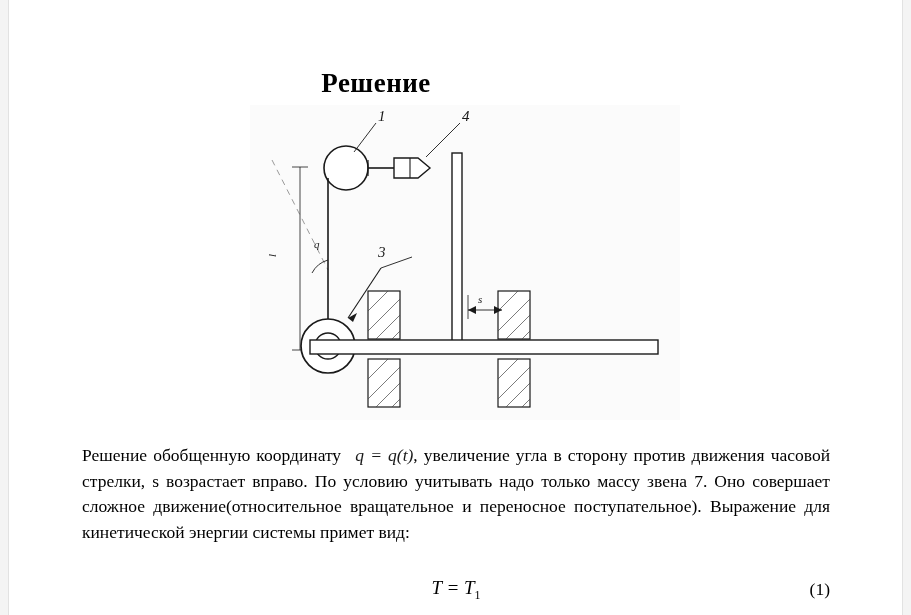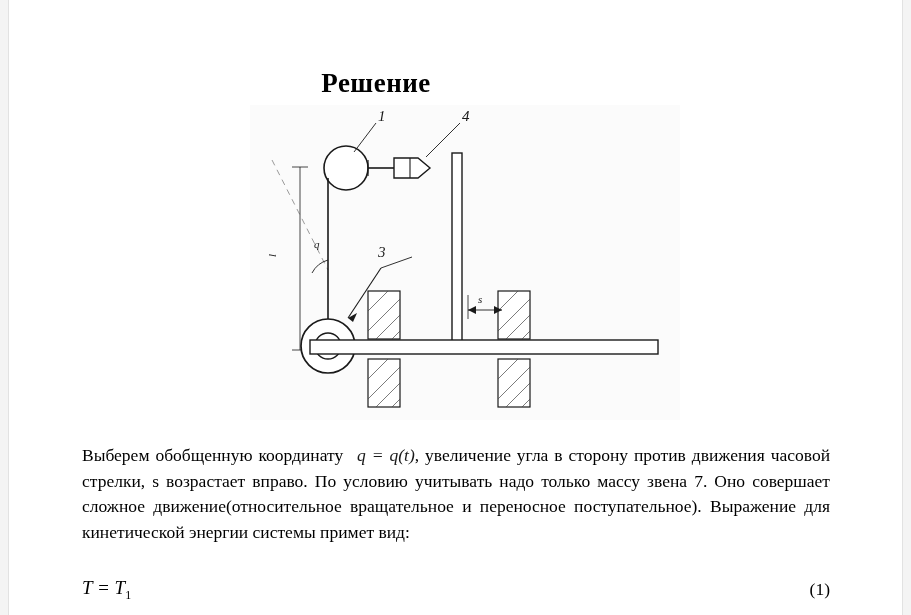--- a/index.html
+++ b/index.html
@@ -77,21 +77,21 @@
     position: absolute;
     left: 82px;
     top: 577px;
     width: 748px;
     height: 26px;
   }
   .eq-center {
     position: absolute;
     left: 0; top: 0;
     width: 748px;
-    text-align: left;
+    text-align: center;
     font-size: 19px;
     font-style: italic;
     font-family: "Liberation Serif", serif;
   }
   .eq-center sub {
     font-size: 12px;
     font-style: normal;
   }
   .eq-num {
     position: absolute;
@@ -204,21 +204,21 @@
 
       <line x1="218" y1="205" x2="252" y2="205" stroke="#1a1a1a" stroke-width="0.9"></line>
       <polygon points="218,205 226,201 226,209" fill="#1a1a1a"></polygon>
       <polygon points="252,205 244,201 244,209" fill="#1a1a1a"></polygon>
       <line x1="218" y1="190" x2="218" y2="214" stroke="#1a1a1a" stroke-width="0.8"></line>
       <text class="fig-label-sm" x="228" y="198">s</text>
     </svg>
   </div>
 
   <div class="body-text">
-    <span>Выберем обобщенную координату </span><span class="mathvar">q = q(t)</span><span>, увеличение угла в сторону против движения часовой стрелки, s возрастает вправо. По условию учитывать надо только массу звена 7. Оно совершает сложное движение(относительное вращательное и переносное поступательное). Выражение для кинетической энергии системы примет вид:</span>
+    <span>Решение обобщенную координату </span><span class="mathvar">q = q(t)</span><span>, увеличение угла в сторону против движения часовой стрелки, s возрастает вправо. По условию учитывать надо только массу звена 7. Оно совершает сложное движение(относительное вращательное и переносное поступательное). Выражение для кинетической энергии системы примет вид:</span>
   </div>
 
   <div class="eq-row">
     <div class="eq-center">
       <span>T</span>
       <span> = </span>
       <span>T</span><sub>1</sub>
     </div>
     <div class="eq-num">(1)</div>
   </div>

